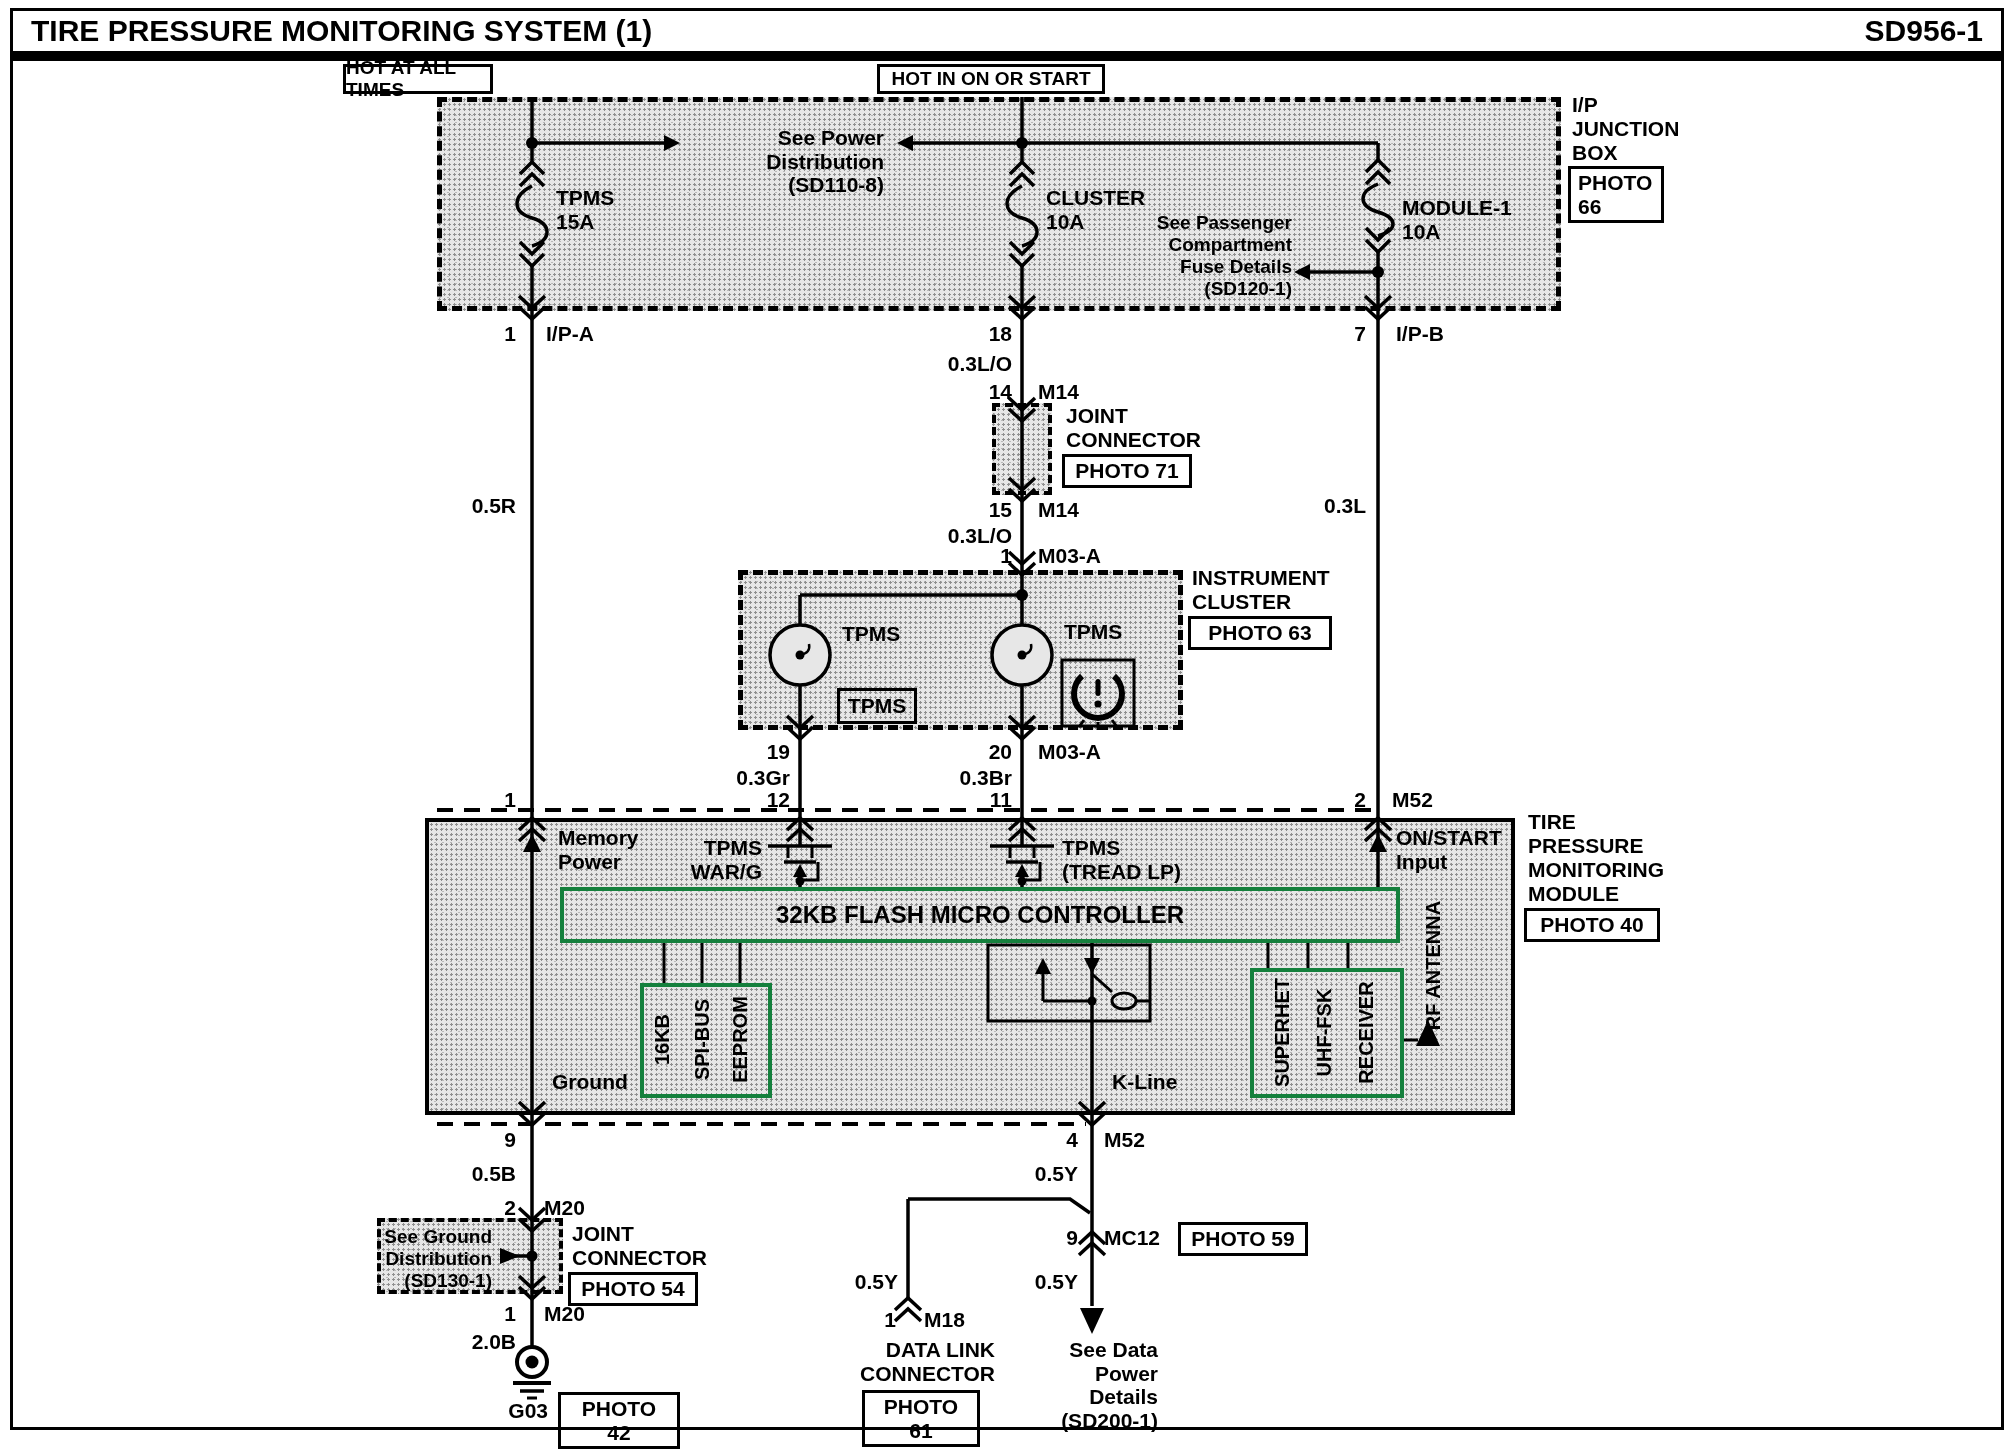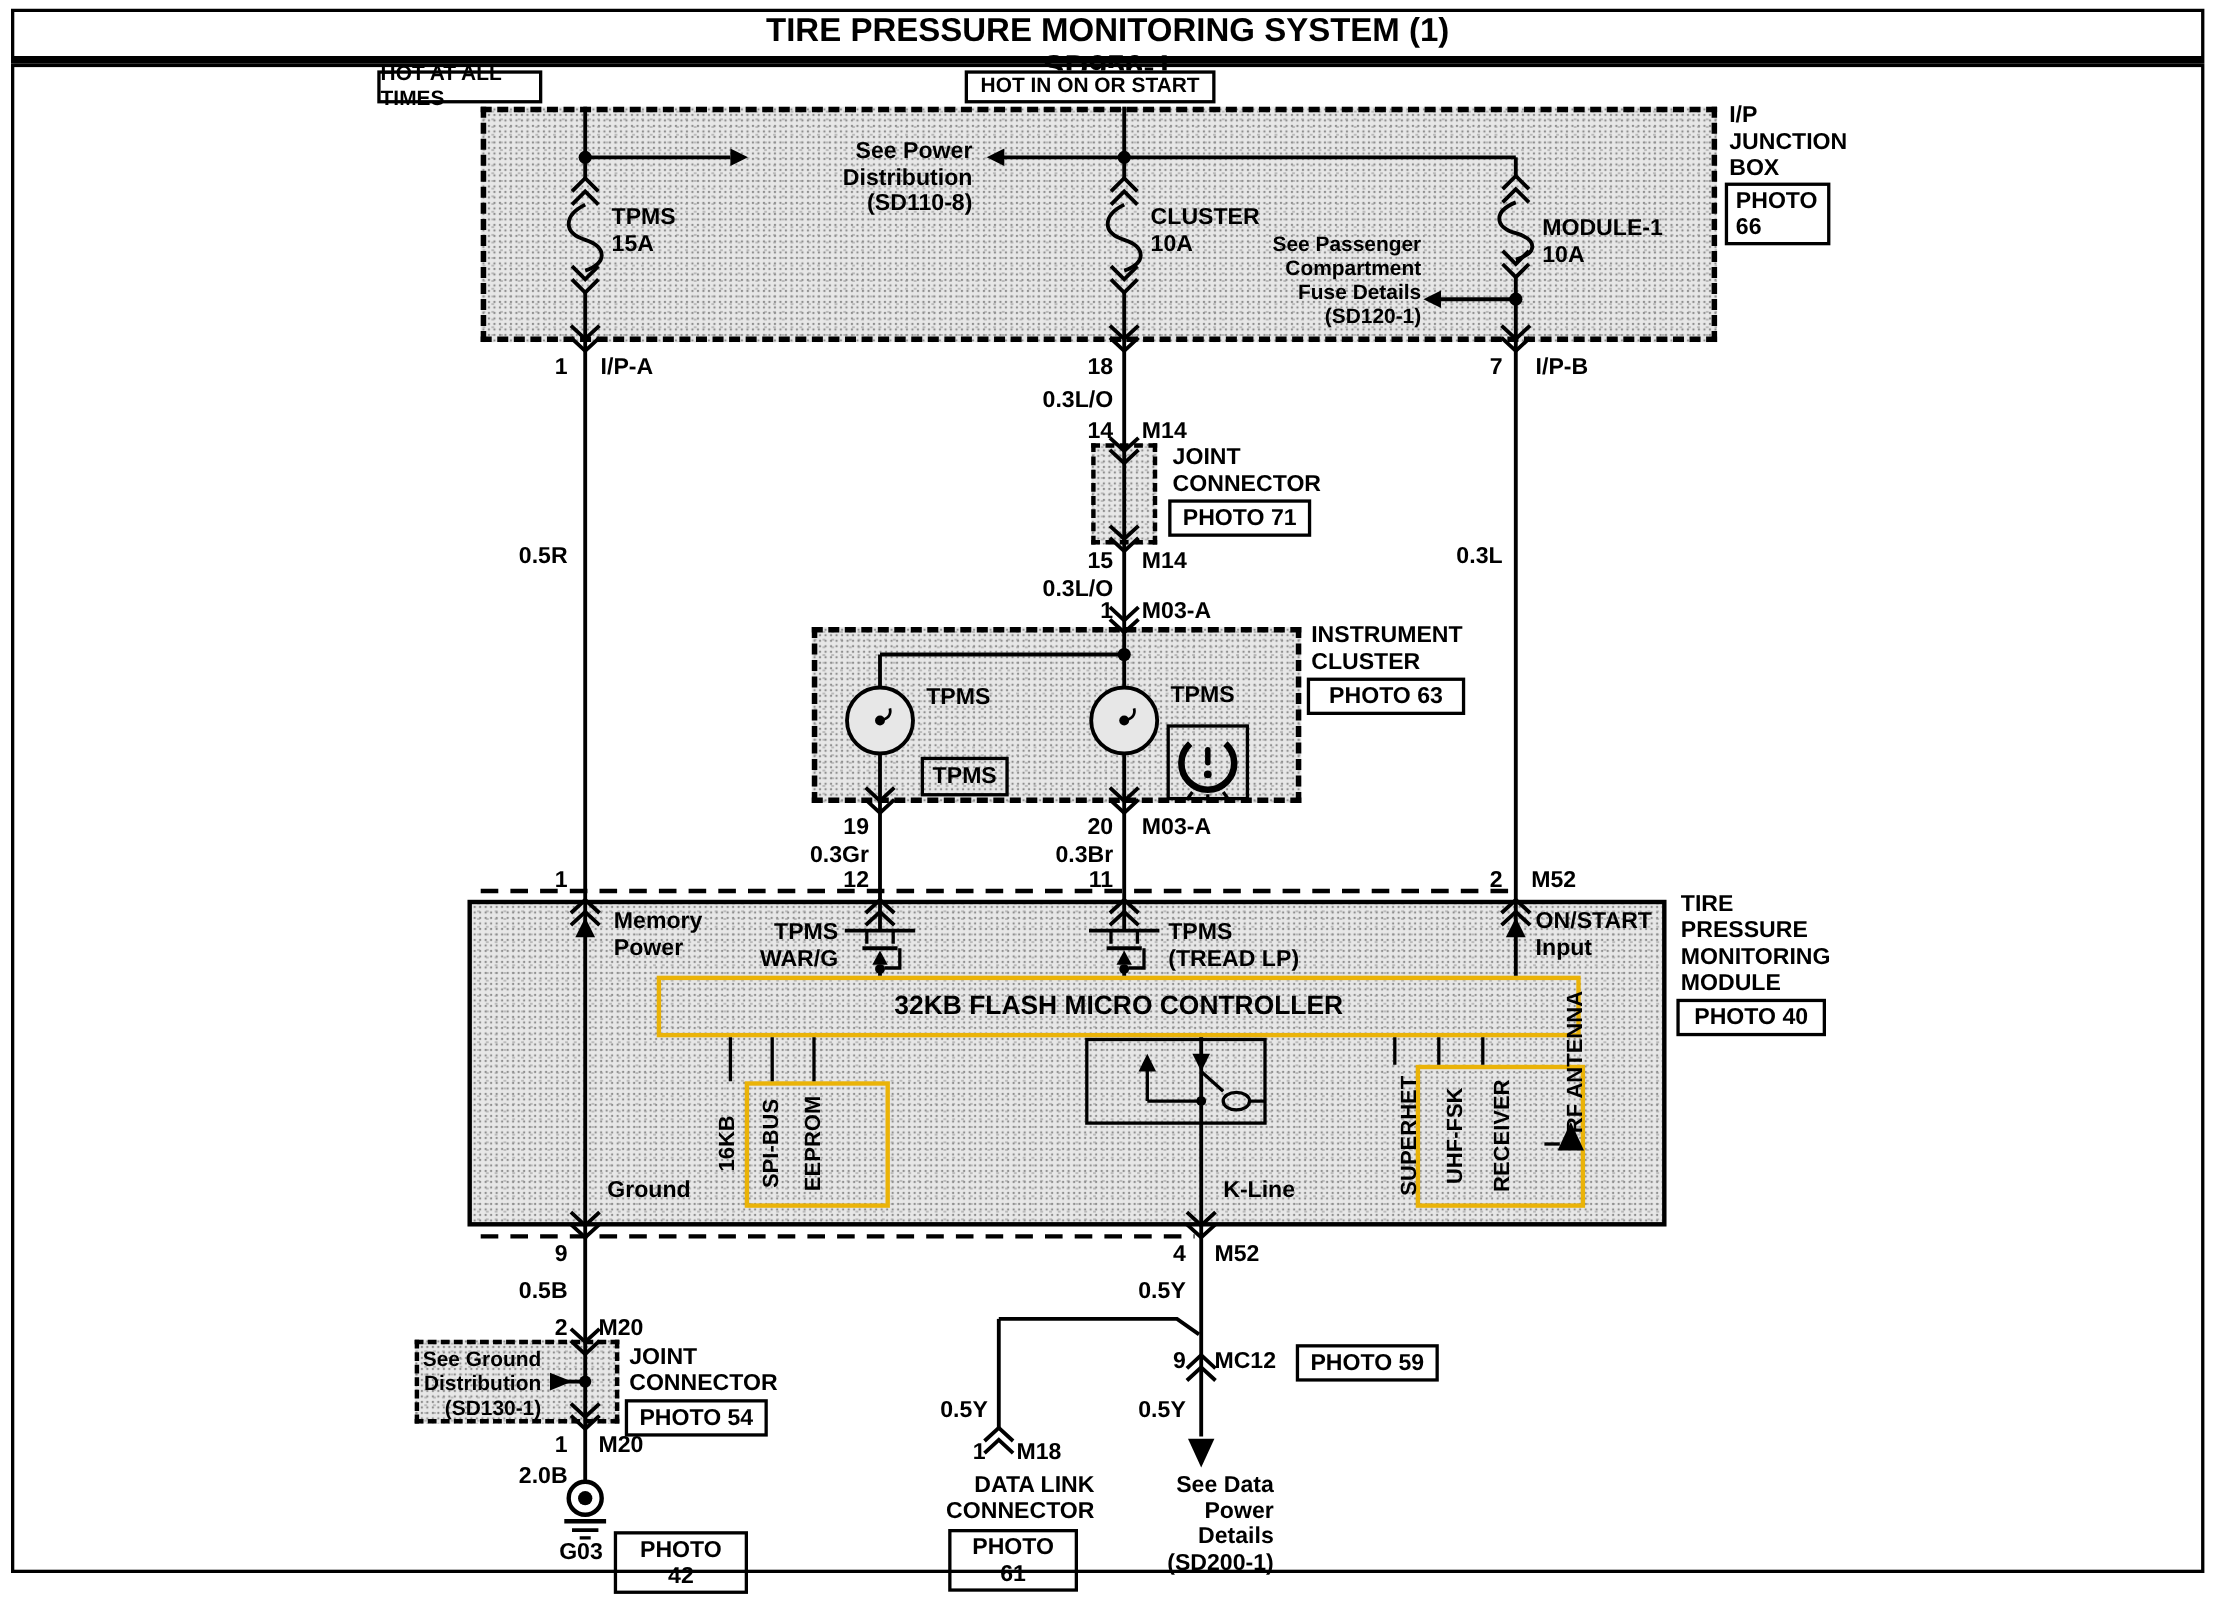--- a/index.html
+++ b/index.html
@@ -12,28 +12,28 @@
   .photo{position:absolute;border:3px solid #000;font:bold 21px/1.12 "Liberation Sans",sans-serif;
          padding:2px 7px;text-align:center;background:transparent;z-index:6;box-sizing:border-box;}
   .hot{position:absolute;border:3px solid #000;background:#fff;display:flex;align-items:center;
        justify-content:center;font:bold 19px "Liberation Sans",sans-serif;z-index:6;box-sizing:border-box;}
   .stip{position:absolute;box-sizing:border-box;z-index:1;
         background-color:#e7e7e7;
         background-image:radial-gradient(#8f8f8f 1.1px,transparent 1.35px),
                          radial-gradient(#b9b9b9 1px,transparent 1.2px);
         background-size:5px 5px,8px 7px;background-position:0 0,2px 3px;}
   .dash{border:5px dashed #000;}
-  .solidbox{position:absolute;border:4px solid #eab308;box-sizing:border-box;z-index:3;background:transparent;margin-left:37px;}
+  .solidbox{position:absolute;border:4px solid #15803d;box-sizing:border-box;z-index:3;background:transparent;}
   .vt{position:absolute;font:bold 20px "Liberation Sans",sans-serif;text-align:center;
       transform:rotate(-90deg);z-index:6;white-space:nowrap;}
   svg{position:absolute;left:0;top:0;z-index:4;pointer-events:none;}
   .frame{position:absolute;border:3px solid #000;box-sizing:border-box;z-index:0;}
   #titlebar{position:absolute;left:10px;top:8px;width:1994px;height:50px;border:3px solid #000;
             border-bottom:7px solid #000;box-sizing:border-box;display:flex;align-items:center;
-            justify-content:space-between;padding:0 18px;font:bold 30px "Liberation Sans",sans-serif;z-index:6;flex-direction:column;}
+            justify-content:space-between;padding:0 18px;font:bold 30px "Liberation Sans",sans-serif;z-index:6;}
 </style>
 </head>
 <body>
 
 <div id="page">
 
   <div id="titlebar">
     <span>TIRE PRESSURE MONITORING SYSTEM (1)</span>
     <span>SD956-1</span>
   </div>

